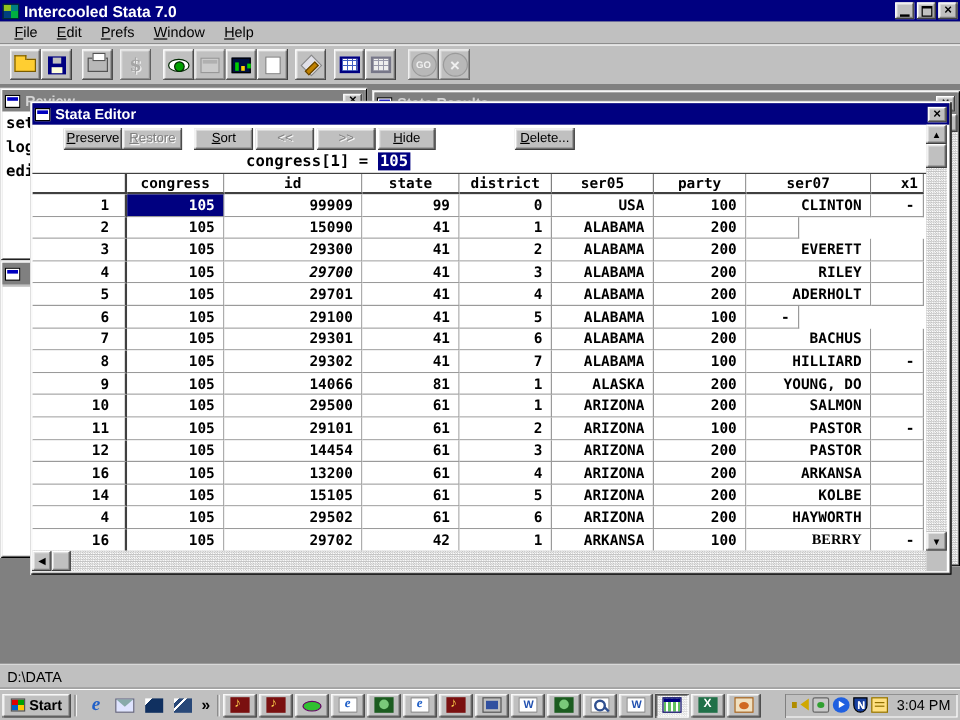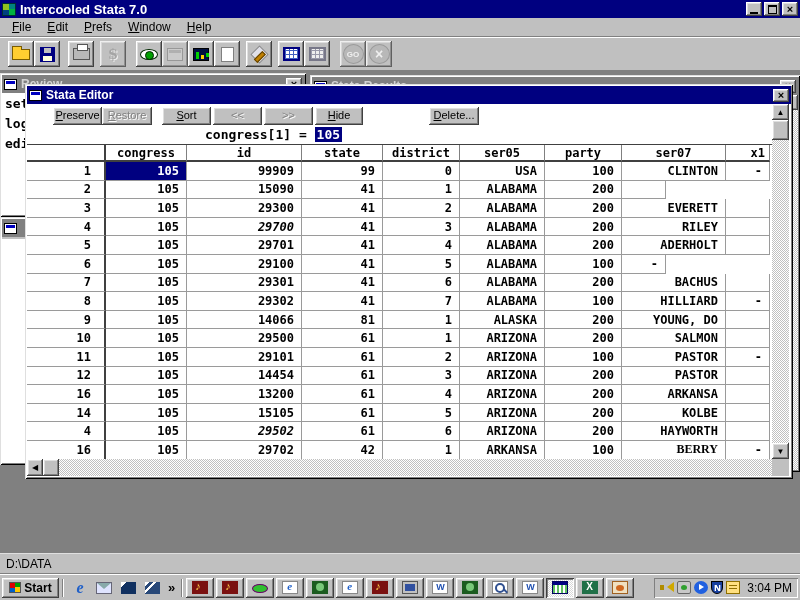--- a/index.html
+++ b/index.html
@@ -475,21 +475,21 @@
         <div class="gcell" style="width: 81px;">61</div>
         <div class="gcell" style="width: 77px;">5</div>
         <div class="gcell" style="width: 85px;">ARIZONA</div>
         <div class="gcell" style="width: 77px;">200</div>
         <div class="gcell" style="width: 104px;">KOLBE</div>
         <div class="gcell" style="width: 44px;"></div>
       </div>
       <div class="grow">
         <div class="gcell gutter dither" style="width: 79px;">4</div>
         <div class="gcell" style="width: 81px;">105</div>
-        <div class="gcell" style="width: 115px; font-style: italic;">29502</div>
+        <div class="gcell" style="width: 115px;">29502</div>
         <div class="gcell" style="width: 81px;">61</div>
         <div class="gcell" style="width: 77px;">6</div>
         <div class="gcell" style="width: 85px;">ARIZONA</div>
         <div class="gcell" style="width: 77px;">200</div>
         <div class="gcell" style="width: 104px;">HAYWORTH</div>
         <div class="gcell" style="width: 44px;"></div>
       </div>
       <div class="grow">
         <div class="gcell gutter dither" style="width: 79px;">16</div>
         <div class="gcell" style="width: 81px;">105</div>

